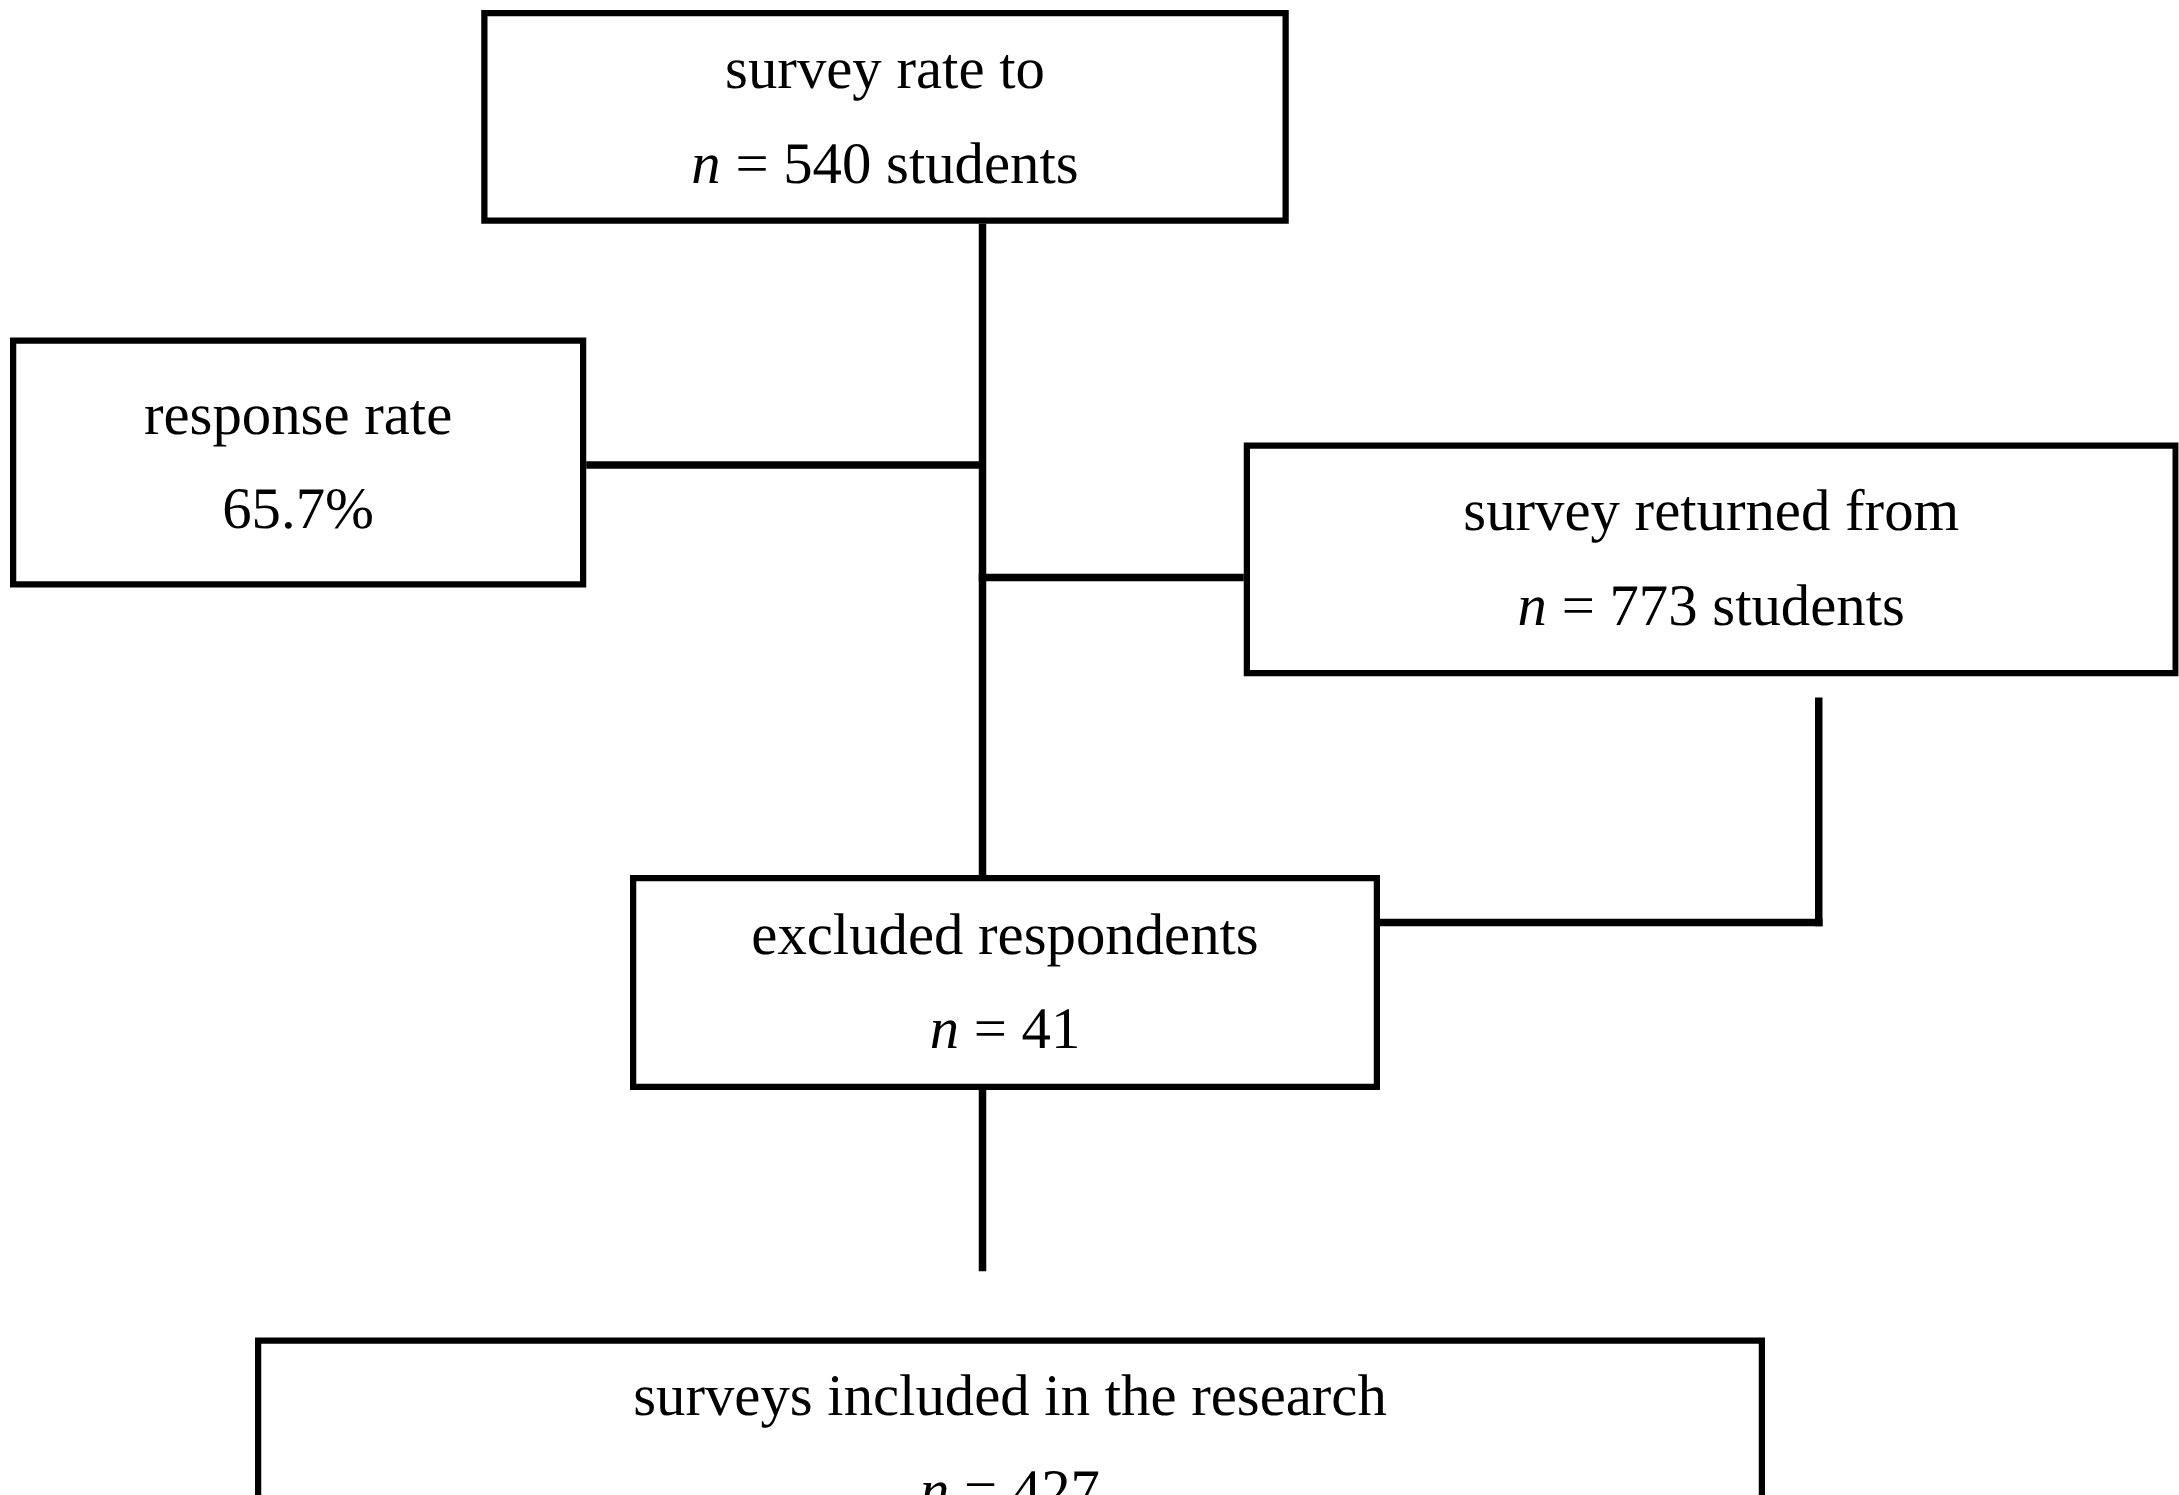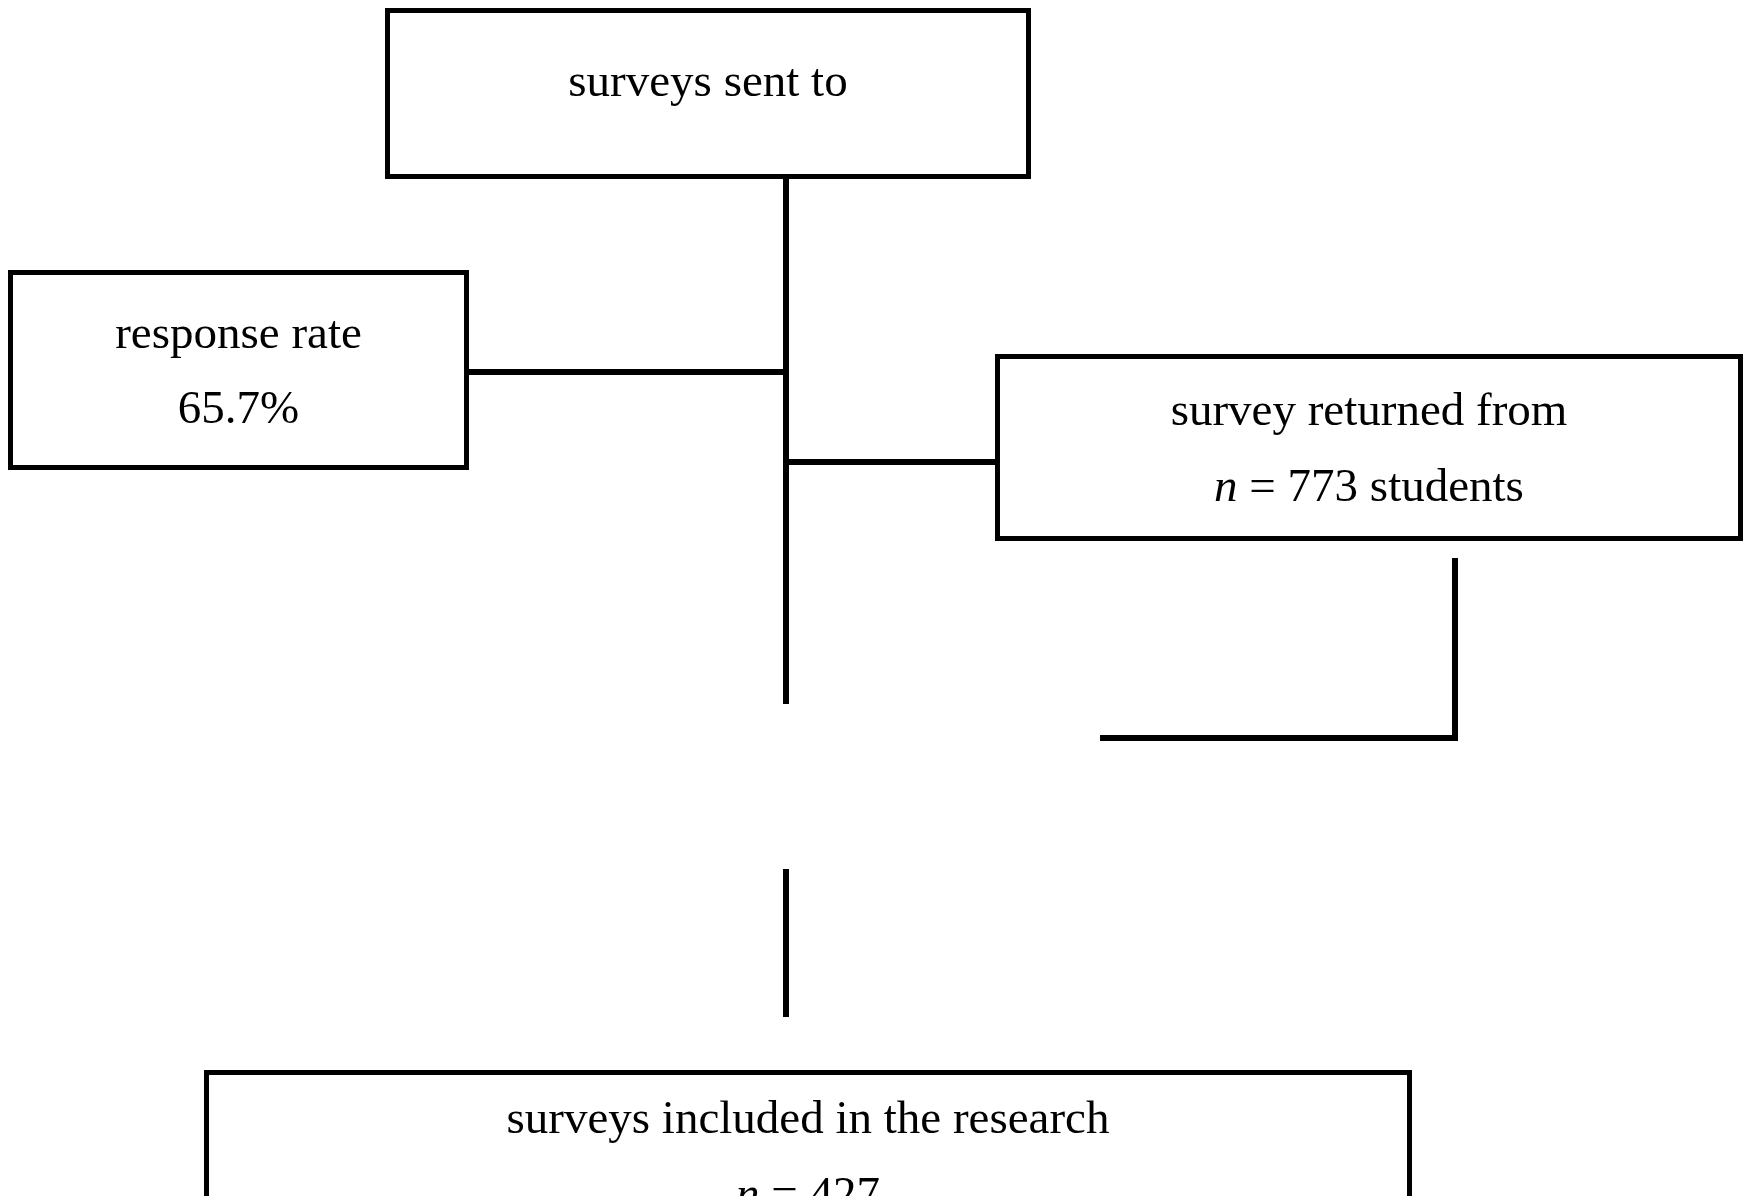--- a/index.html
+++ b/index.html
@@ -72,33 +72,38 @@
   #elbow-left      { left: 1100px; top: 735px;  width: 358px; }
   
   #spine-bottom    { left: 783px;  top: 869px;  height: 148px; }
 </style>
 </head>
 <body>
 
 <div id="canvas">
 
   <div class="node" id="node-sent">
-    <div class="line1">surveys sent to</div>
+    <div class="line1">survey rate to</div>
+    <div class="line2"><span class="it">n</span><span> = 540 students</span></div>
   </div>
 
   <div class="node" id="node-rate">
     <div class="line1">response rate</div>
     <div class="line2">65.7%</div>
   </div>
 
   <div class="node" id="node-returned">
     <div class="line1">survey returned from</div>
     <div class="line2"><span class="it">n</span><span> = 773 students</span></div>
   </div>
 
+  <div class="node" id="node-excluded">
+    <div class="line1">excluded respondents</div>
+    <div class="line2"><span class="it">n</span><span> = 41</span></div>
+  </div>
 
   <div class="node" id="node-included">
     <div class="line1">surveys included in the research</div>
     <div class="line2"><span class="it">n</span><span> = 427</span></div>
   </div>
 
   <div class="conn v" id="spine-main"></div>
   <div class="conn h" id="branch-left"></div>
   <div class="conn h" id="branch-right"></div>
   <div class="conn v" id="elbow-down"></div>

